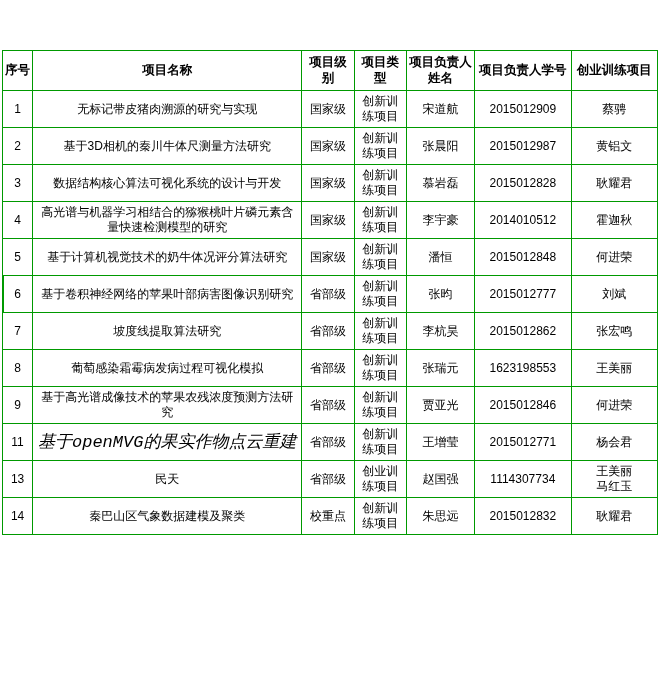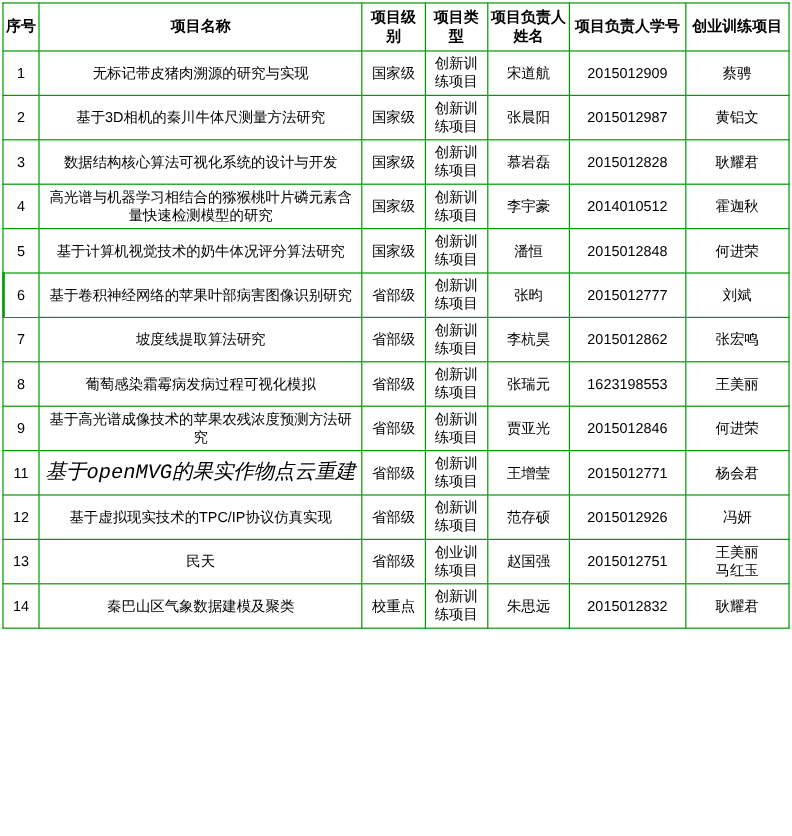--- a/index.html
+++ b/index.html
@@ -17,20 +17,21 @@
   }
   .sheet {
     width: 660px;
     box-sizing: border-box;
     padding: 2px 2px 0 2px;
   }
   table.grid {
     border-collapse: collapse;
     width: 656px;
     table-layout: fixed;
+    margin-top: 48px;
   }
   table.grid th, table.grid td {
     border: 1px solid #009900;
     padding: 3px 4px;
     vertical-align: middle;
     line-height: 1.25;
     word-break: break-all;
   }
   table.grid th {
     text-align: center;
@@ -176,35 +177,26 @@
       <tr>
         <td class="idx">11</td>
         <td class="name mono">基于openMVG的果实作物点云重建</td>
         <td class="level">省部级</td>
         <td class="type">创新训练项目</td>
         <td class="leader">王增莹</td>
         <td class="sid">2015012771</td>
         <td class="mentor two-line">杨会君</td>
       </tr>
       <tr>
-        <td class="idx">12</td>
-        <td class="name">基于虚拟现实技术的TPC/IP协议仿真实现</td>
-        <td class="level">省部级</td>
-        <td class="type">创新训练项目</td>
-        <td class="leader">范存硕</td>
-        <td class="sid">2015012926</td>
-        <td class="mentor two-line">冯妍</td>
-      </tr>
-      <tr>
         <td class="idx">13</td>
         <td class="name">民天</td>
         <td class="level">省部级</td>
         <td class="type">创业训练项目</td>
         <td class="leader">赵国强</td>
-        <td class="sid">2015012751</td>
+        <td class="sid">1114307734</td>
         <td class="mentor two-line">王美丽
 马红玉</td>
       </tr>
       <tr>
         <td class="idx">14</td>
         <td class="name">秦巴山区气象数据建模及聚类</td>
         <td class="level">校重点</td>
         <td class="type">创新训练项目</td>
         <td class="leader">朱思远</td>
         <td class="sid">2015012832</td>

